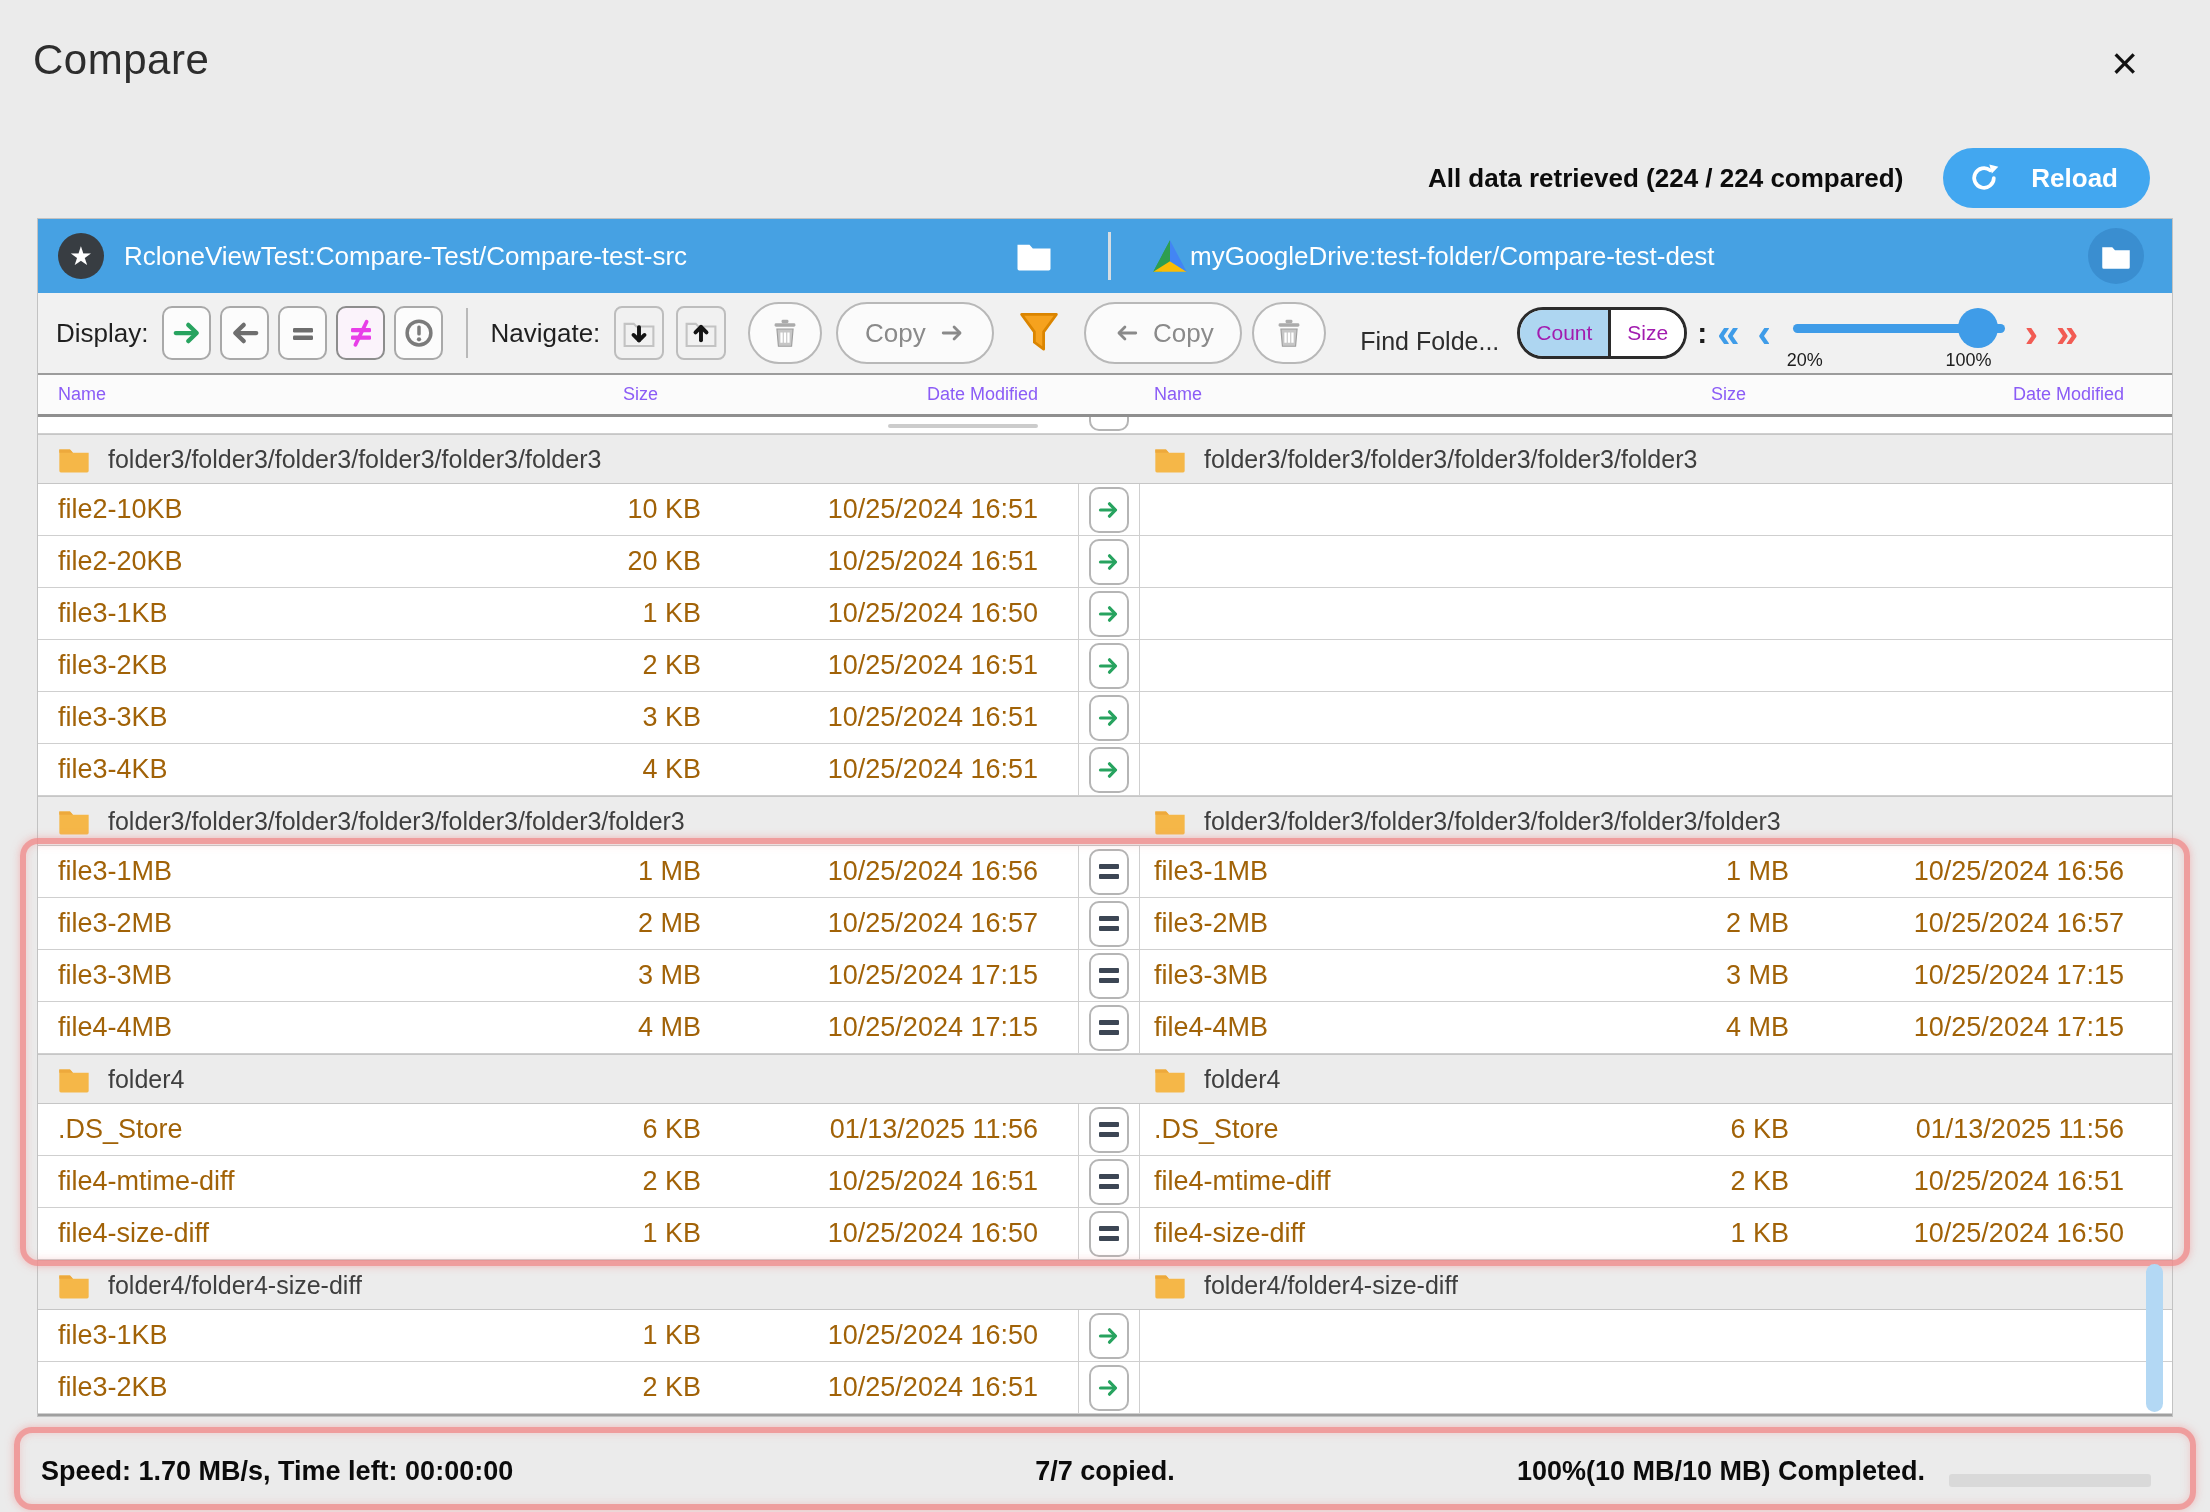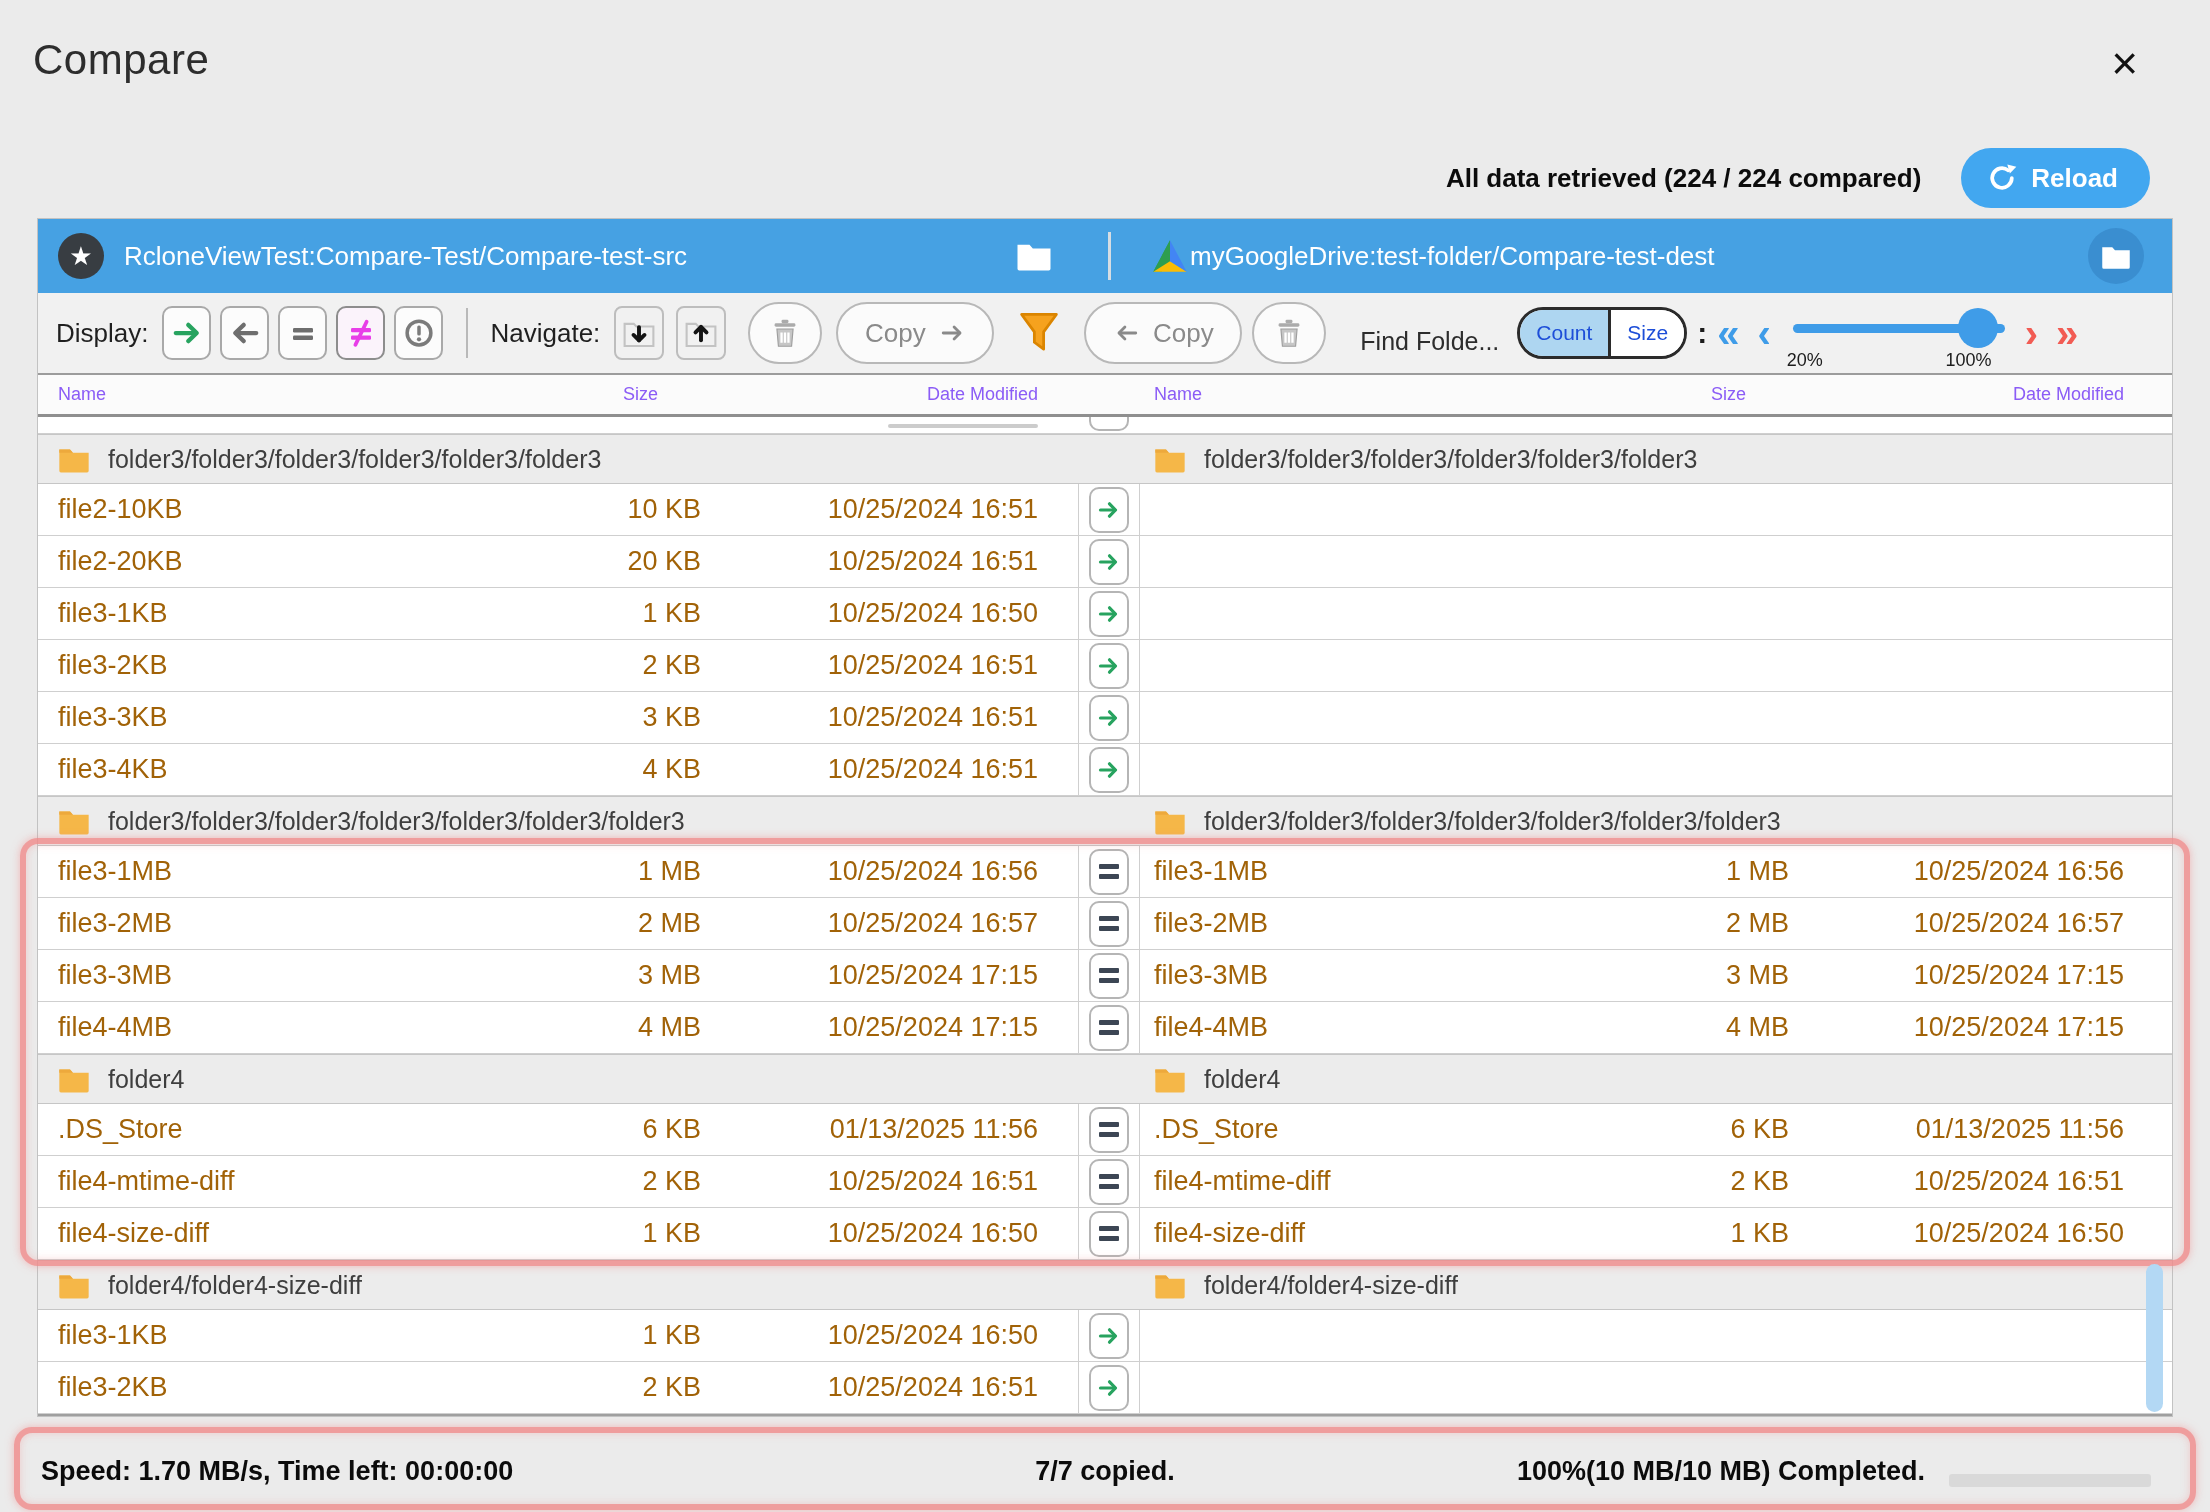--- a/index.html
+++ b/index.html
@@ -11,21 +11,21 @@
     color: #1a1a1a;
     overflow: hidden;
   }
   
   .title { position:absolute; left:33px; top:36px; font-size:42px; font-weight:400; color:#2d2d2d; letter-spacing:.5px; }
   .close { position:absolute; right:72px; top:40px; font-size:46px; line-height:46px; color:#111; cursor:pointer; font-weight:400; }
 
   
   .retrieve-row { position:absolute; top:148px; right:60px; display:flex; align-items:center; gap:40px; }
   .retrieve-status { font-size:26px; font-weight:700; color:#0c0c0c; }
-  .reload-btn { display:flex; align-items:center; gap:14px; height:60px; padding:0 32px 0 26px;
+  .reload-btn { display:flex; align-items:center; gap:32px; height:60px; padding:0 32px 0 26px;
     background:#42a7f0; border:none; border-radius:30px; color:#fff; font-size:26px; font-weight:700;
     font-family:"Liberation Sans",sans-serif; cursor:pointer; }
 
   
   .panel { position:absolute; left:37px; top:218px; width:2136px; border:1px solid #c2c2c2; background:#fff; }
 
   
   .pane-header { height:74px; background:#46a1e3; display:grid; grid-template-columns:1040px 62px 1fr; align-items:center; }
   .ph-cell { display:flex; align-items:center; height:100%; color:#fff; }
   .ph-left { padding:0 26px 0 20px; gap:20px; }
@@ -49,21 +49,21 @@
   .nav-btn { width:50px; height:54px; border:2px solid #bdbdbd; border-radius:8px; background:transparent;
     display:flex; align-items:center; justify-content:center; margin-right:12px; cursor:pointer; }
   .pill-btn { height:62px; border:2px solid #b8b8b8; border-radius:31px; background:#fbfbfb; color:#8a8a8a;
     display:flex; align-items:center; justify-content:center; gap:14px; font-size:26px; cursor:pointer;
     font-family:"Liberation Sans",sans-serif; }
   .trash-pill { width:74px; margin:0 14px 0 10px; }
   .copy-pill { width:158px; }
   .funnel-wrap { margin:0 24px; display:flex; cursor:pointer; }
   .find-folder { font-size:25px; color:#2d2d2d; margin:16px 18px 0 20px; cursor:pointer; }
   .toggle { display:flex; height:52px; border:3px solid #2b2b2b; border-radius:26px; overflow:hidden; cursor:pointer; }
-  .toggle .seg { display:flex; align-items:center; justify-content:center; font-size:21px; color:#1d4ed8; padding:0 16px; background:#fff; }
+  .toggle .seg { display:flex; align-items:center; justify-content:center; font-size:21px; color:#a21caf; padding:0 16px; background:#fff; }
   .toggle .seg.on { background:#aed6f1; border-right:3px solid #2b2b2b; }
   .tb-colon { font-size:30px; font-weight:700; margin:0 10px 0 10px; color:#1c1c1c; }
   .chev { font-size:40px; line-height:40px; font-weight:700; cursor:pointer; }
   .chev.blue { color:#3f9ce8; }
   .chev.red { color:#f25c54; }
   .chev + .chev { margin-left:18px; }
   .slider { position:relative; width:212px; height:54px; margin:0 20px 0 22px; flex:0 0 auto; }
   .slider .track { position:absolute; left:0; right:0; top:18px; height:9px; border-radius:5px; background:#3f9ce8; cursor:pointer;}
   .slider .thumb { position:absolute; top:2px; left:78%; width:40px; height:40px; border-radius:50%; background:#3f9ce8; cursor:pointer;}
   .slider .lab { position:absolute; top:44px; font-size:18px; color:#1c1c1c; }

